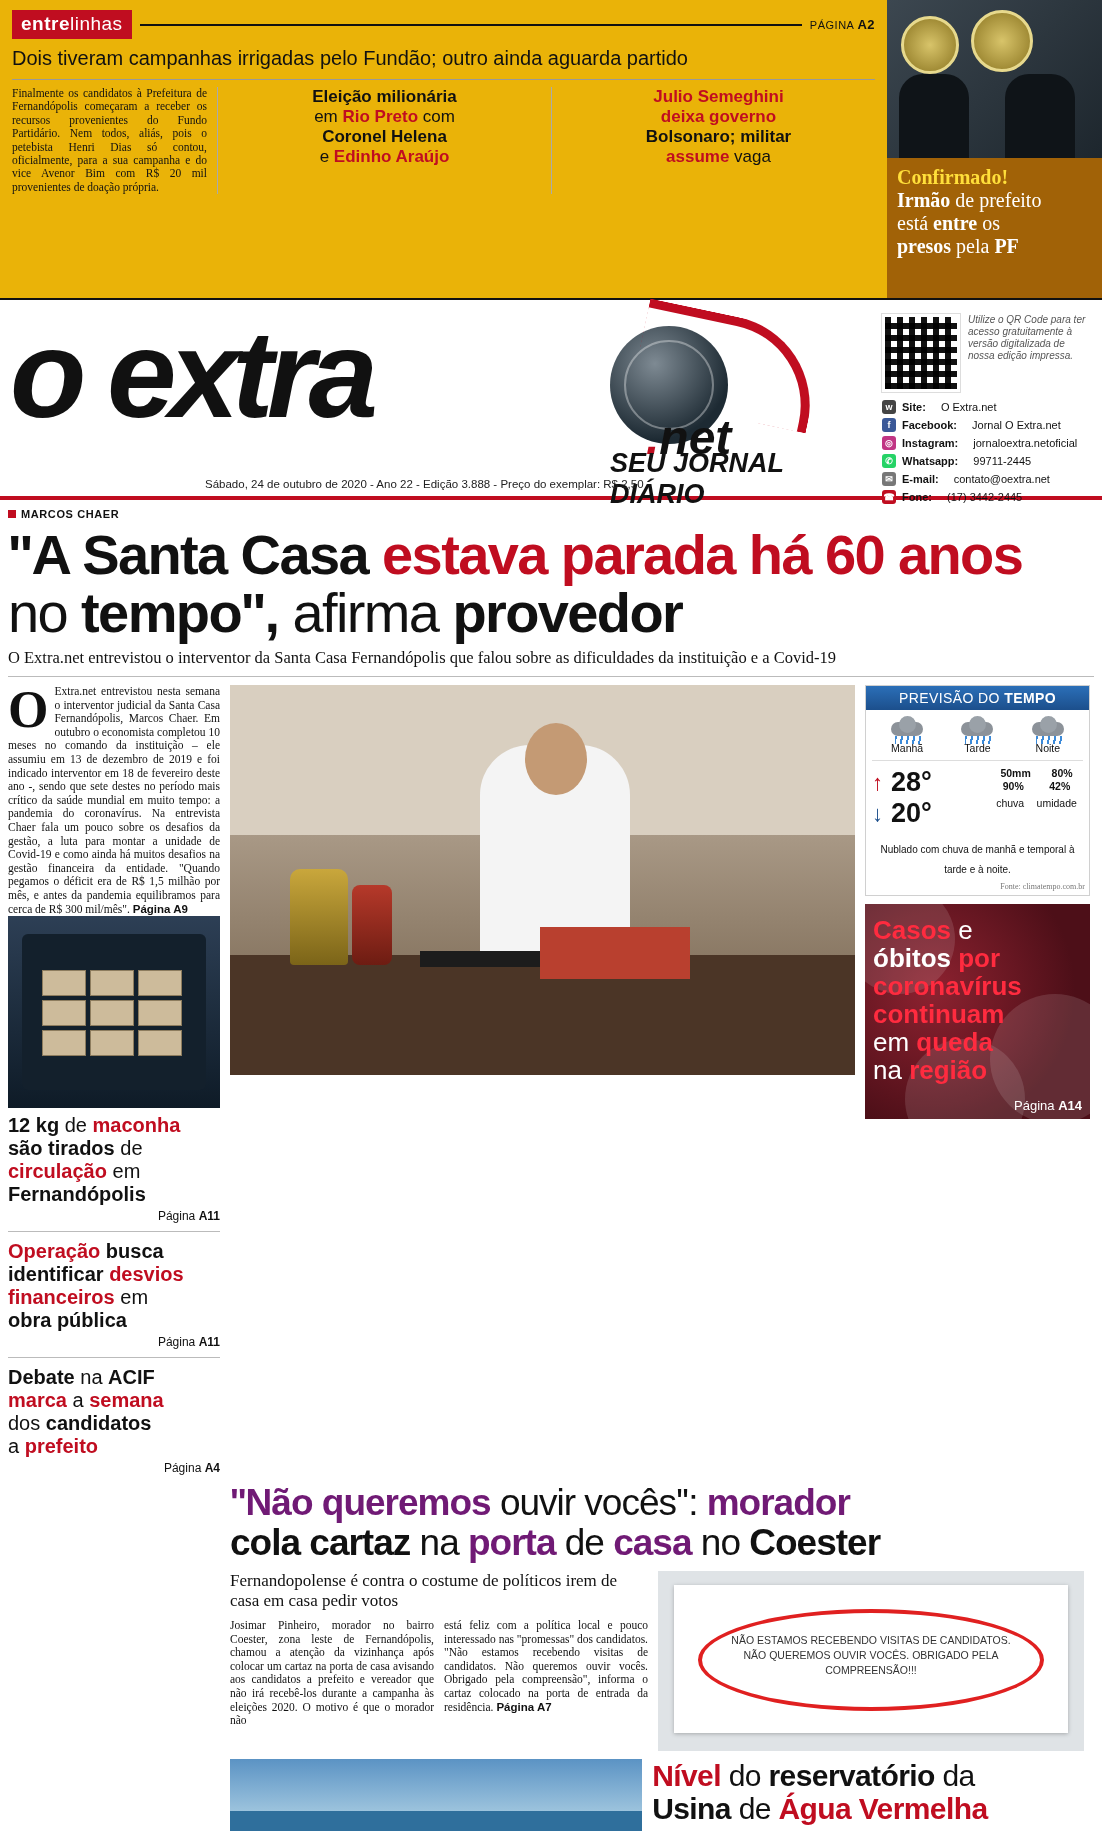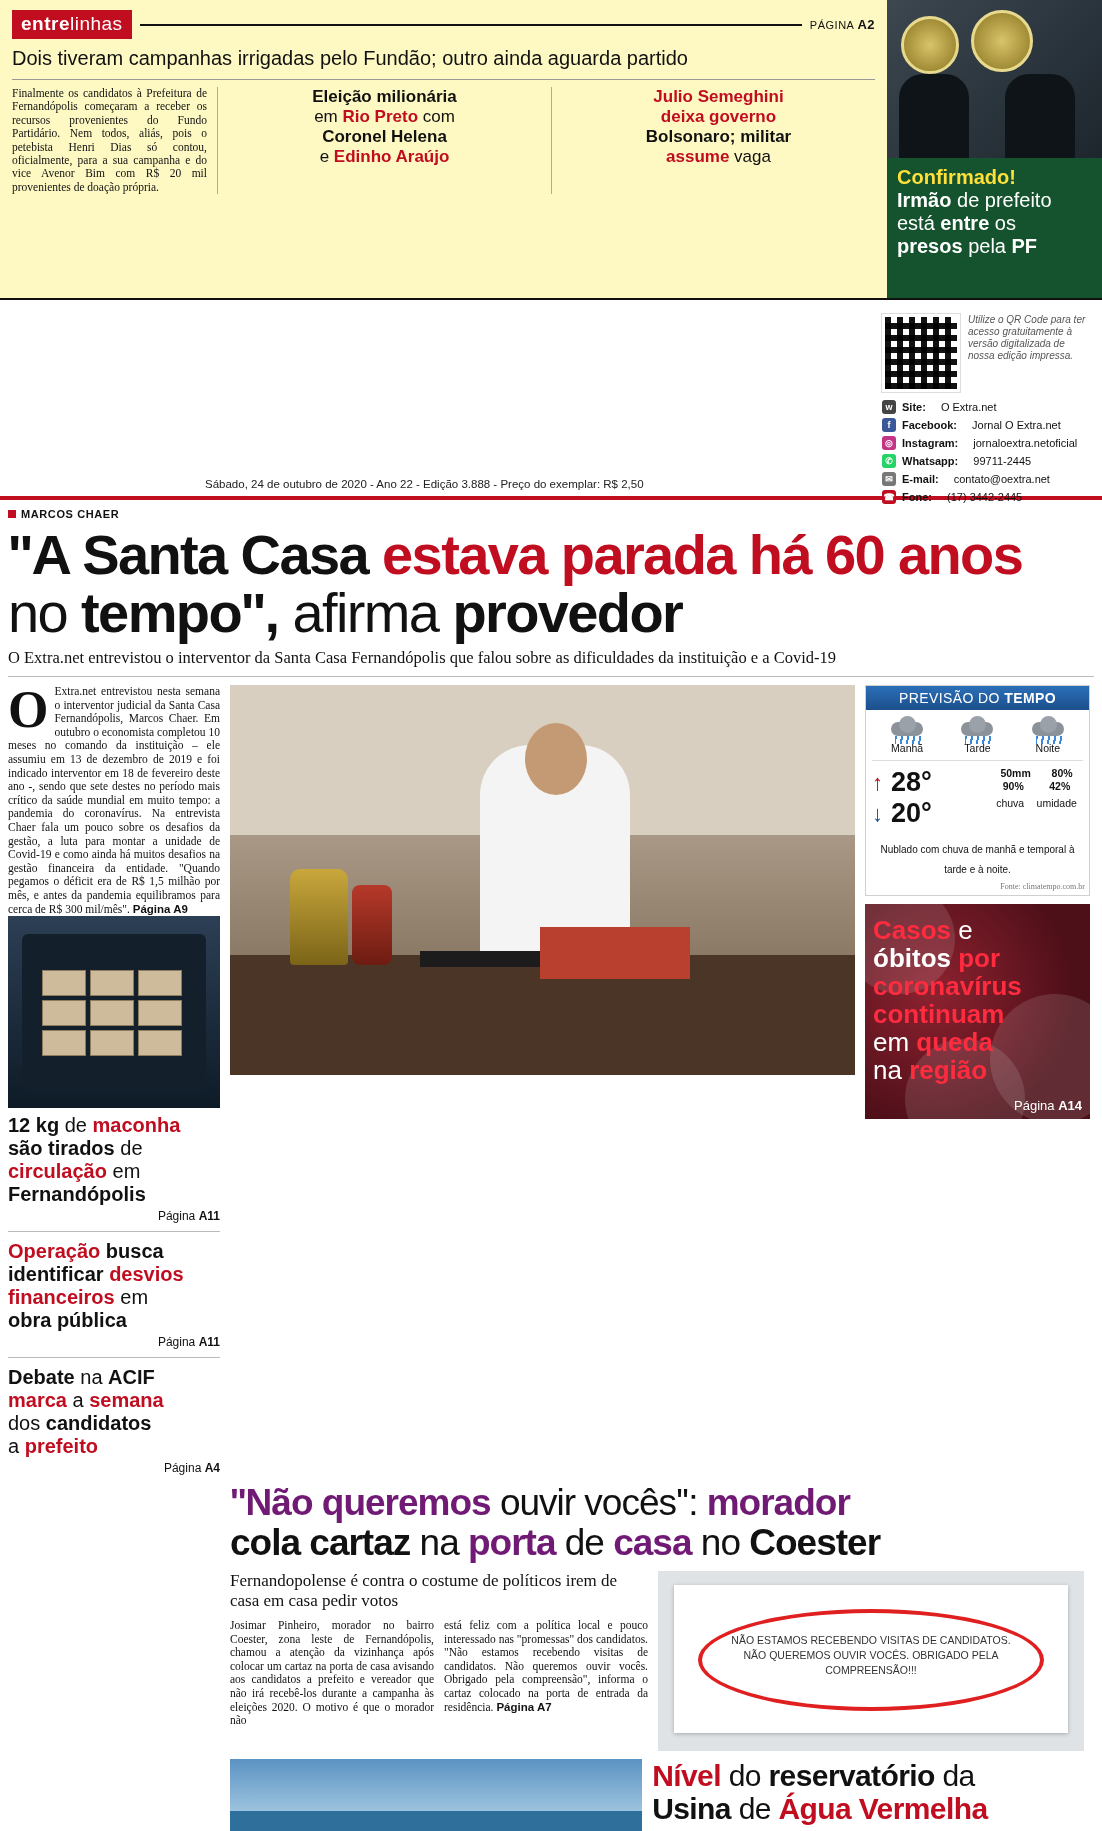--- a/index.html
+++ b/index.html
@@ -32,21 +32,21 @@
     background:radial-gradient(ellipse at 50% 40%, #e8a03c, #bb6f17); border-radius:50%/60%; }
   .top-left .headline {
     position:absolute; left:8px; right:8px; top:176px;
     font-family:"Liberation Sans", sans-serif;
     font-weight:bold; font-size:22px; line-height:25px; color:#111;
   }
   .top-left .pg { position:absolute; right:10px; bottom:14px; font-size:13px;
     font-family:"Liberation Sans", sans-serif; }
   .top-left .pg b { font-size:14px; }
 
-  .top-center { flex:1; background:#fef9c3; padding:10px 12px 14px 12px; position:relative;}
+  .top-center { flex:1; background:#eab308; padding:10px 12px 14px 12px; position:relative;}
   .entrelinhas { display:flex; align-items:center; gap:8px; }
   .el-badge { background:#c00d20; color:#fff; font-family:"Liberation Sans", sans-serif;
     font-weight:bold; font-size:19px; padding:3px 9px 4px 9px; letter-spacing:.5px;}
   .el-badge span.thin{ font-weight:normal; }
   .el-rule { flex:1; height:2px; background:#111; }
   .el-page { font-family:"Liberation Sans", sans-serif; font-size:11px; letter-spacing:.5px; }
   .el-page b{ font-size:13px; }
 
   .ct-head { margin-top:10px; font-family:"Liberation Sans", sans-serif;
     font-size:31px; line-height:33px; font-weight:bold; color:#111; letter-spacing:-.6px;}
@@ -65,22 +65,22 @@
   .top-right .photo { position:absolute; top:0; left:0; right:0; height:160px;
      background:linear-gradient(135deg,#3c4750,#1d262d);}
   .tr-badge{ position:absolute; border-radius:50%; background:radial-gradient(circle,#d8c46a,#8a7420);
      border:3px solid #e7d98d;}
   .tr-badge.b1{ left:14px; top:16px; width:58px; height:58px;}
   .tr-badge.b2{ left:84px; top:10px; width:62px; height:62px;}
   .tr-person{ position:absolute; bottom:0; width:70px; height:86px; background:#0f1418; border-radius:24px 24px 0 0;}
   .tr-person.p1{ left:12px;} .tr-person.p2{ left:118px;}
   .top-right .cap {
     position:absolute; left:0; right:0; bottom:0; top:158px;
-    background:#14532d; color:#fff; padding:8px 10px;
-    font-family:Liberation Sans, sans-serif; font-weight:bold; font-size:20px; line-height:23px;
+    background:#a16207; color:#fff; padding:8px 10px;
+    font-family:Liberation Serif, serif; font-weight:bold; font-size:20px; line-height:23px;
   }
   .top-right .cap .y { color:#ffdf3a; }
   .top-right .cap .lt { font-weight:normal; }
 
   
   .masthead { height:200px; position:relative; border-bottom:4px solid #c00d20; }
   .logo-wrap { position:absolute; left:10px; top:14px; width:820px; height:150px; }
   .logo-text {
     font-family:"Liberation Sans", sans-serif; font-weight:bold; font-style:italic;
     font-size:125px; line-height:120px; letter-spacing:-7px; color:#111;
@@ -265,20 +265,29 @@
       <div class="cap">
         <span class="y">Confirmado!</span><br>
         <span>Irmão </span><span class="lt">de prefeito</span><br>
         <span class="lt">está </span><span>entre</span><span class="lt"> os</span><br>
         <span>presos </span><span class="lt">pela </span><span>PF</span>
       </div>
     </div>
   </div>
 
   <div class="masthead">
+    <div class="logo-wrap">
+      <div class="logo-globe"></div>
+      <div class="logo-swoosh"></div>
+      <div class="logo-text">o extra</div>
+      <div class="logo-net">
+        <span class="dot">.</span>net
+      </div>
+      <div class="slogan">SEU JORNAL DIÁRIO</div>
+    </div>
     <div class="issue-line">Sábado, 24 de outubro de 2020 - Ano 22 - Edição 3.888 - Preço do exemplar: R$ 2,50</div>
 
     <div class="qr-block">
       <div class="qr"></div>
       <div class="qr-note">Utilize o QR Code para ter acesso gratuitamente à versão digitalizada de nossa edição impressa.</div>
       <div class="contact">
         <div><span class="cicon site">w</span><b>Site:</b>&nbsp;<span>O Extra.net</span></div>
         <div><span class="cicon fb">f</span><b>Facebook:</b>&nbsp;<span>Jornal O Extra.net</span></div>
         <div><span class="cicon ig">◎</span><b>Instagram:</b>&nbsp;<span>jornaloextra.netoficial</span></div>
         <div><span class="cicon wa">✆</span><b>Whatsapp:</b>&nbsp;<span>99711-2445</span></div>

